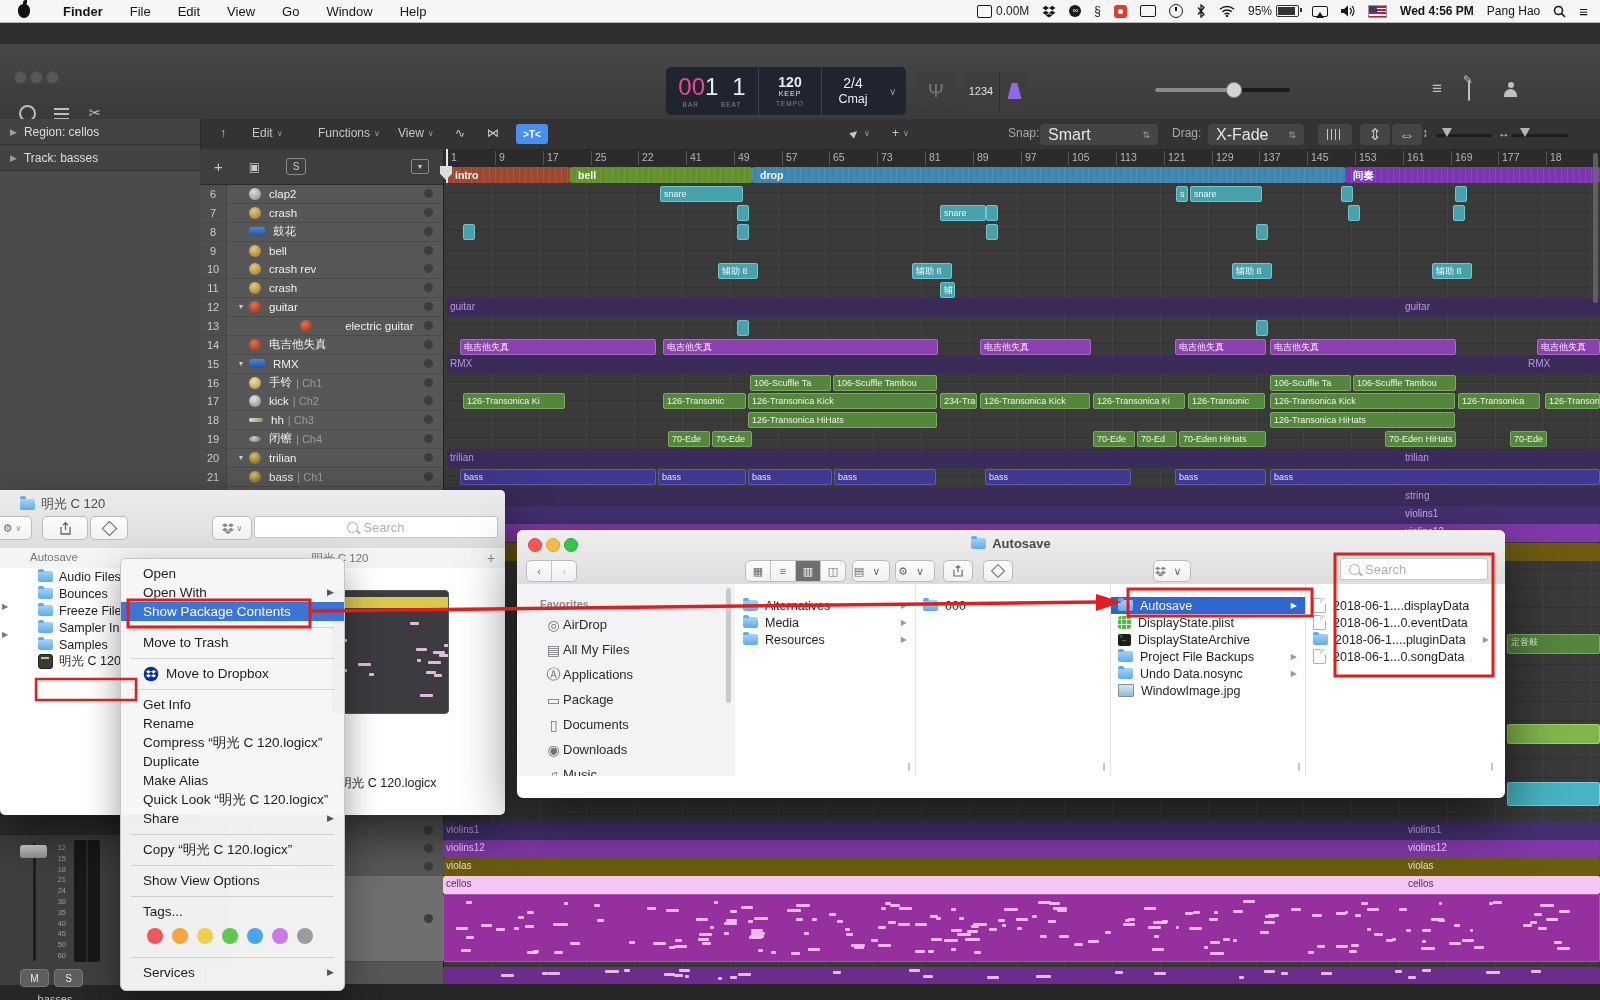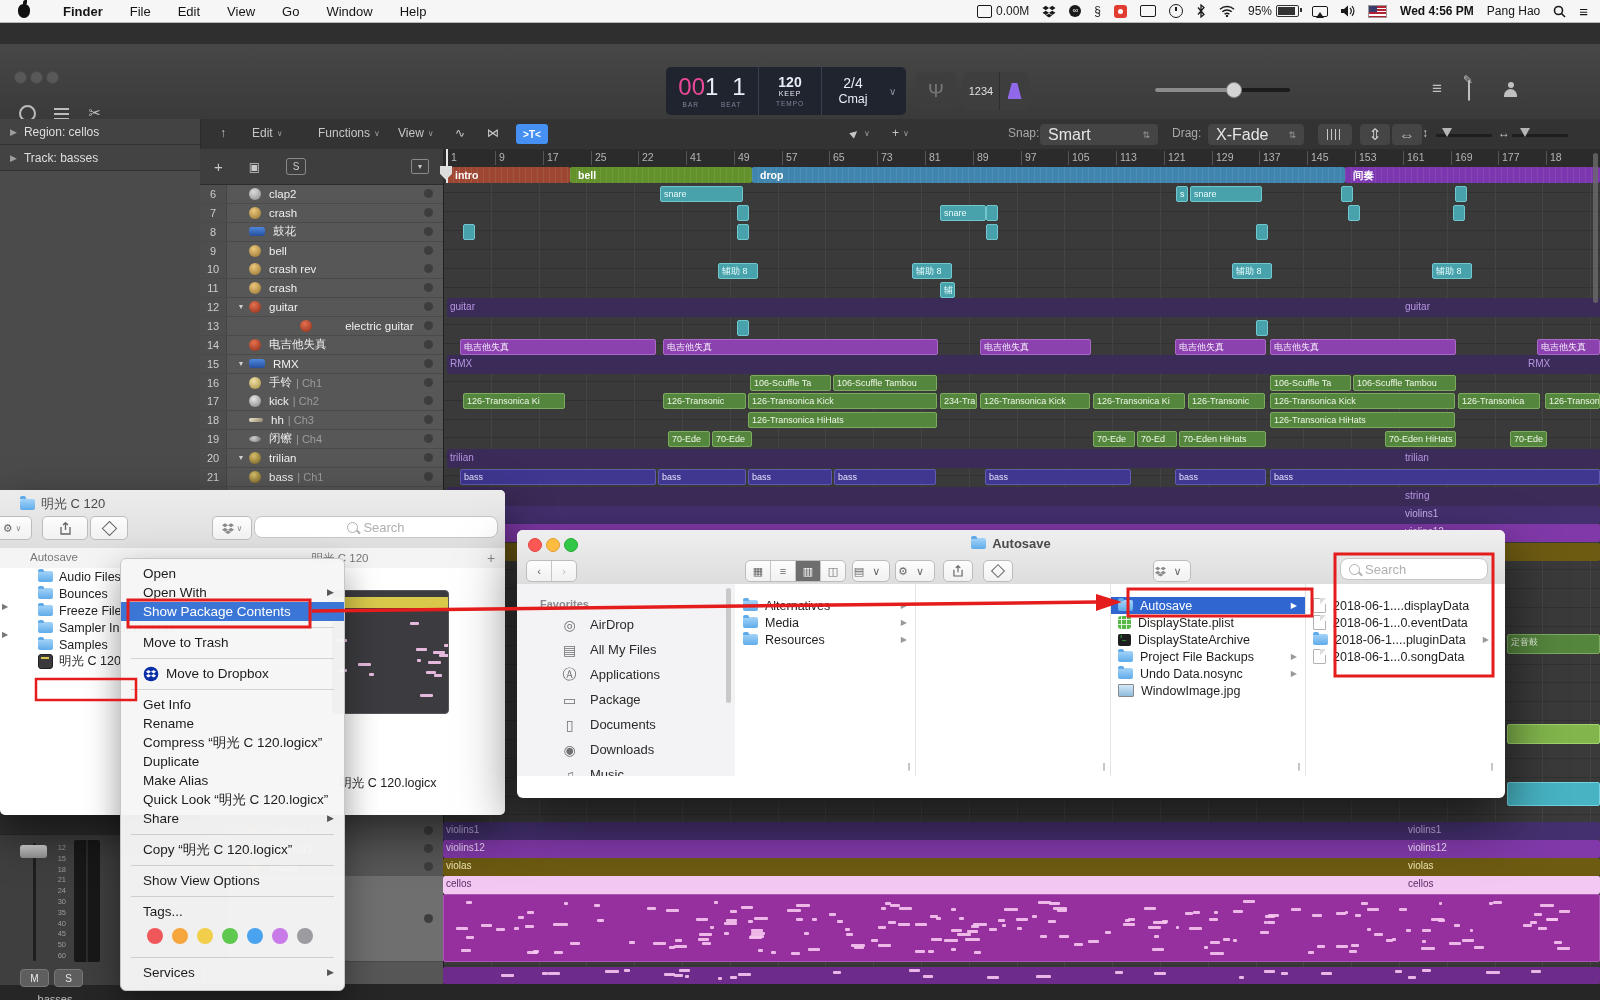--- a/index.html
+++ b/index.html
@@ -153,21 +153,21 @@
   .msbtn{position:absolute;top:134px;width:27px;height:16px;background:#5e5e5e;border:1px solid #787878;border-radius:4px;
     color:#eaeaea;font-size:10px;display:flex;align-items:center;justify-content:center}
   #mname{position:absolute;left:0px;top:158px;width:110px;text-align:center;color:#bdbdbd;font-size:11px}
   
   #smallfinder{position:absolute;left:0;top:490px;width:505px;height:325px;background:#fff;border-radius:0 5px 5px 5px;
     box-shadow:0 18px 45px rgba(0,0,0,.55);z-index:4;font-size:13px;color:#222}
   #sfhead{position:absolute;left:0;top:0;width:505px;height:58px;background:linear-gradient(#ececec,#dedede);border-radius:0 5px 0 0;border-bottom:1px solid #c3c3c3}
   #sftitle{position:absolute;left:20px;top:5px;font-size:13px;color:#4a4a4a;display:flex;align-items:center;gap:6px}
   .fbtn{position:absolute;height:22px;border:1px solid #bcbcbc;border-radius:5px;background:linear-gradient(#fdfdfd,#f1f1f1);
     display:flex;align-items:center;justify-content:center;color:#666;gap:3px;font-size:11px}
-  .searchfield{position:absolute;height:22px;border:1px solid #c6c6c6;border-radius:8px;background:#fff;display:flex;
+  .searchfield{position:absolute;height:22px;border:1px solid #c6c6c6;border-radius:2px;background:#fff;display:flex;
     align-items:center;color:#b0b0b0;font-size:13px;gap:5px;padding:0 8px;box-sizing:border-box}
   .mag{width:9px;height:9px;border:1.5px solid #b0b0b0;border-radius:50%;position:relative;flex:none}
   .mag::after{content:"";position:absolute;left:8px;top:8px;width:5px;height:1.5px;background:#b0b0b0;transform:rotate(45deg)}
   #sfcolhead{position:absolute;left:0;top:58px;width:505px;height:20px;background:#f4f4f4;border-bottom:1px solid #d9d9d9;
     font-size:11.5px;color:#777}
   #sfbody{position:absolute;left:0;top:78px;width:505px;height:226px;background:#fff;overflow:hidden}
   #sfdivider{position:absolute;left:198px;top:78px;width:1px;height:226px;background:#e0e0e0}
   .sfrow{height:17px;display:flex;align-items:center;gap:6px;padding-left:38px;font-size:12.5px;color:#222;white-space:nowrap}
   .gdot{width:7px;height:7px;border-radius:50%;background:#9a9aa0;margin-right:4px}
   .ic-folder{width:15px;height:11px;background:linear-gradient(#a5d4f8,#5fabea);border-radius:2px;position:relative;flex:none}
@@ -198,21 +198,21 @@
   #mftitle{position:absolute;left:0;top:6px;width:988px;text-align:center;font-size:13px;font-weight:bold;color:#4a4a4a}
   #mftitle .ic-folder{display:inline-block;vertical-align:-1px;margin-right:6px}
   .seg{position:absolute;top:30px;height:20px;border:1px solid #bcbcbc;background:linear-gradient(#fdfdfd,#f1f1f1);display:flex}
   .seg span{width:24px;display:flex;align-items:center;justify-content:center;font-size:11px;color:#666;border-right:1px solid #c6c6c6}
   .seg span:last-child{border-right:none}
   .seg .on{background:#6e6e6e;color:#fff}
   #mfbody{position:absolute;left:0;top:54px;width:988px;height:192px;background:#fff;overflow:hidden}
   #mfsidebar{position:absolute;left:0;top:0;width:218px;height:192px;background:#f3f3f5;border-right:1px solid #d8d8d8}
   #favlabel{position:absolute;left:23px;top:14px;font-size:11px;font-weight:bold;color:#8a8a8e}
   #mfsideitems{position:absolute;left:0;top:28px;width:218px}
-  .siderow{height:25px;display:flex;align-items:center;gap:12px;padding-left:44px;font-size:13px;color:#2b2b2b}
+  .siderow{height:25px;display:flex;align-items:center;gap:1px;padding-left:28px;font-size:13px;color:#2b2b2b}
   .sideglyph{width:17px;text-align:center;color:#6f6f74;font-size:14px;flex:none}
   .ic-airdrop::before{content:"◎"} .ic-allfiles::before{content:"▤"} .ic-apps::before{content:"Ⓐ"}
   .ic-desktop::before{content:"▭"} .ic-docs::before{content:"▯"} .ic-downloads::before{content:"◉"} .ic-music::before{content:"♫"}
   .fcol{position:absolute;top:0;height:192px;background:#fff}
   .fcol .inner{padding-top:13px}
   .frow{height:17px;display:flex;align-items:center;gap:7px;padding:0 8px;font-size:12.5px;color:#1e1e1e;white-space:nowrap}
   .frow .farr{margin-left:auto;font-size:8px;color:#999}
   .frow.selected{background:#2f66d0;color:#fff}
   .frow.selected .farr{color:#fff}
   .coldiv{position:absolute;top:0;width:1px;height:192px;background:#e4e4e4}
@@ -1246,20 +1246,29 @@
             <span class="farr">▶</span>
           </div>
 
           <div class="frow">
             <span class="ic-folder"></span>
             <span>Resources</span>
             <span class="farr">▶</span>
           </div>
         </div>
     </div>
+    <div class="fcol" style="left:398px;width:195px">
+      <div class="inner">
+
+          <div class="frow">
+            <span class="ic-folder"></span>
+            <span>000</span>
+          </div>
+        </div>
+    </div>
     <div class="fcol" style="left:593px;width:195px">
       <div class="inner">
 
           <div class="frow selected">
             <span class="ic-folder"></span>
             <span>Autosave</span>
             <span class="farr">▶</span>
           </div>
 
           <div class="frow">

